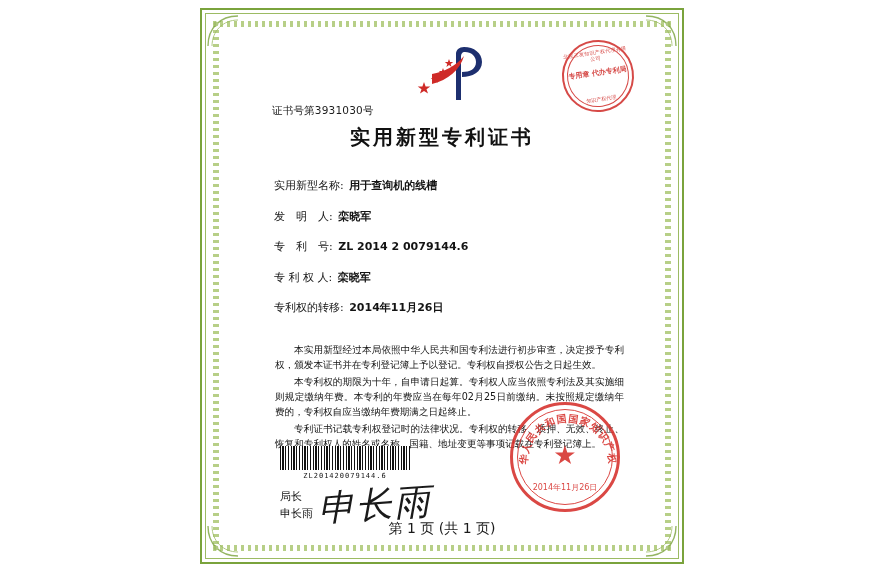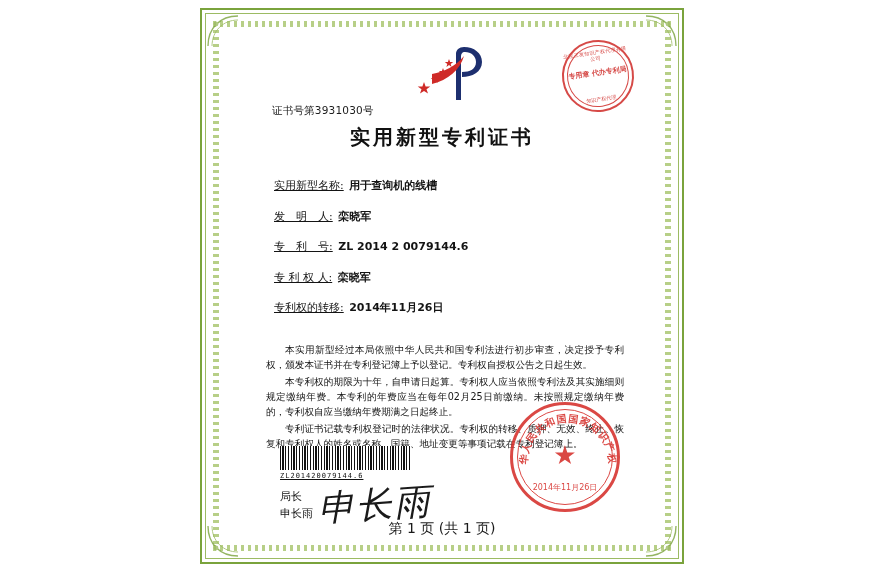--- a/index.html
+++ b/index.html
@@ -149,33 +149,32 @@
     color: #141414;
   }
   .field-row {
     display: block;
     margin-bottom: 15.5px;
     white-space: nowrap;
   }
   .field-label {
     display: inline-block;
     color: #141414;
-    text-decoration: underline;
   }
   .field-value {
     display: inline-block;
     color: #141414;
     margin-left: 2px;
     font-weight: bold;
   }
 
   
   .body-text {
     position: absolute;
-    left: 44px;
+    left: 53px;
     right: 38px;
     top: 316px;
     font-size: 9.6px;
     line-height: 15px;
     color: #131313;
     text-align: justify;
   }
   .body-text p {
     margin: 0 0 2px 0;
     text-indent: 19px;
@@ -192,25 +191,25 @@
       90deg,
       #111 0 1px, #fff 1px 2px, #111 2px 4px, #fff 4px 5px,
       #111 5px 6px, #fff 6px 8px, #111 8px 9px, #fff 9px 11px
     );
   }
   .barcode-text {
     position: absolute;
     left: 58px;
     top: 446px;
     width: 130px;
+    text-align: center;
     font-size: 7px;
     letter-spacing: 1px;
     color: #111;
     font-family: "DejaVu Sans Mono", "Liberation Mono", monospace;
-    text-decoration: underline;
   }
 
   
   .sig-block {
     position: absolute;
     left: 58px;
     top: 462px;
     font-size: 11px;
     color: #111;
     line-height: 17px;

